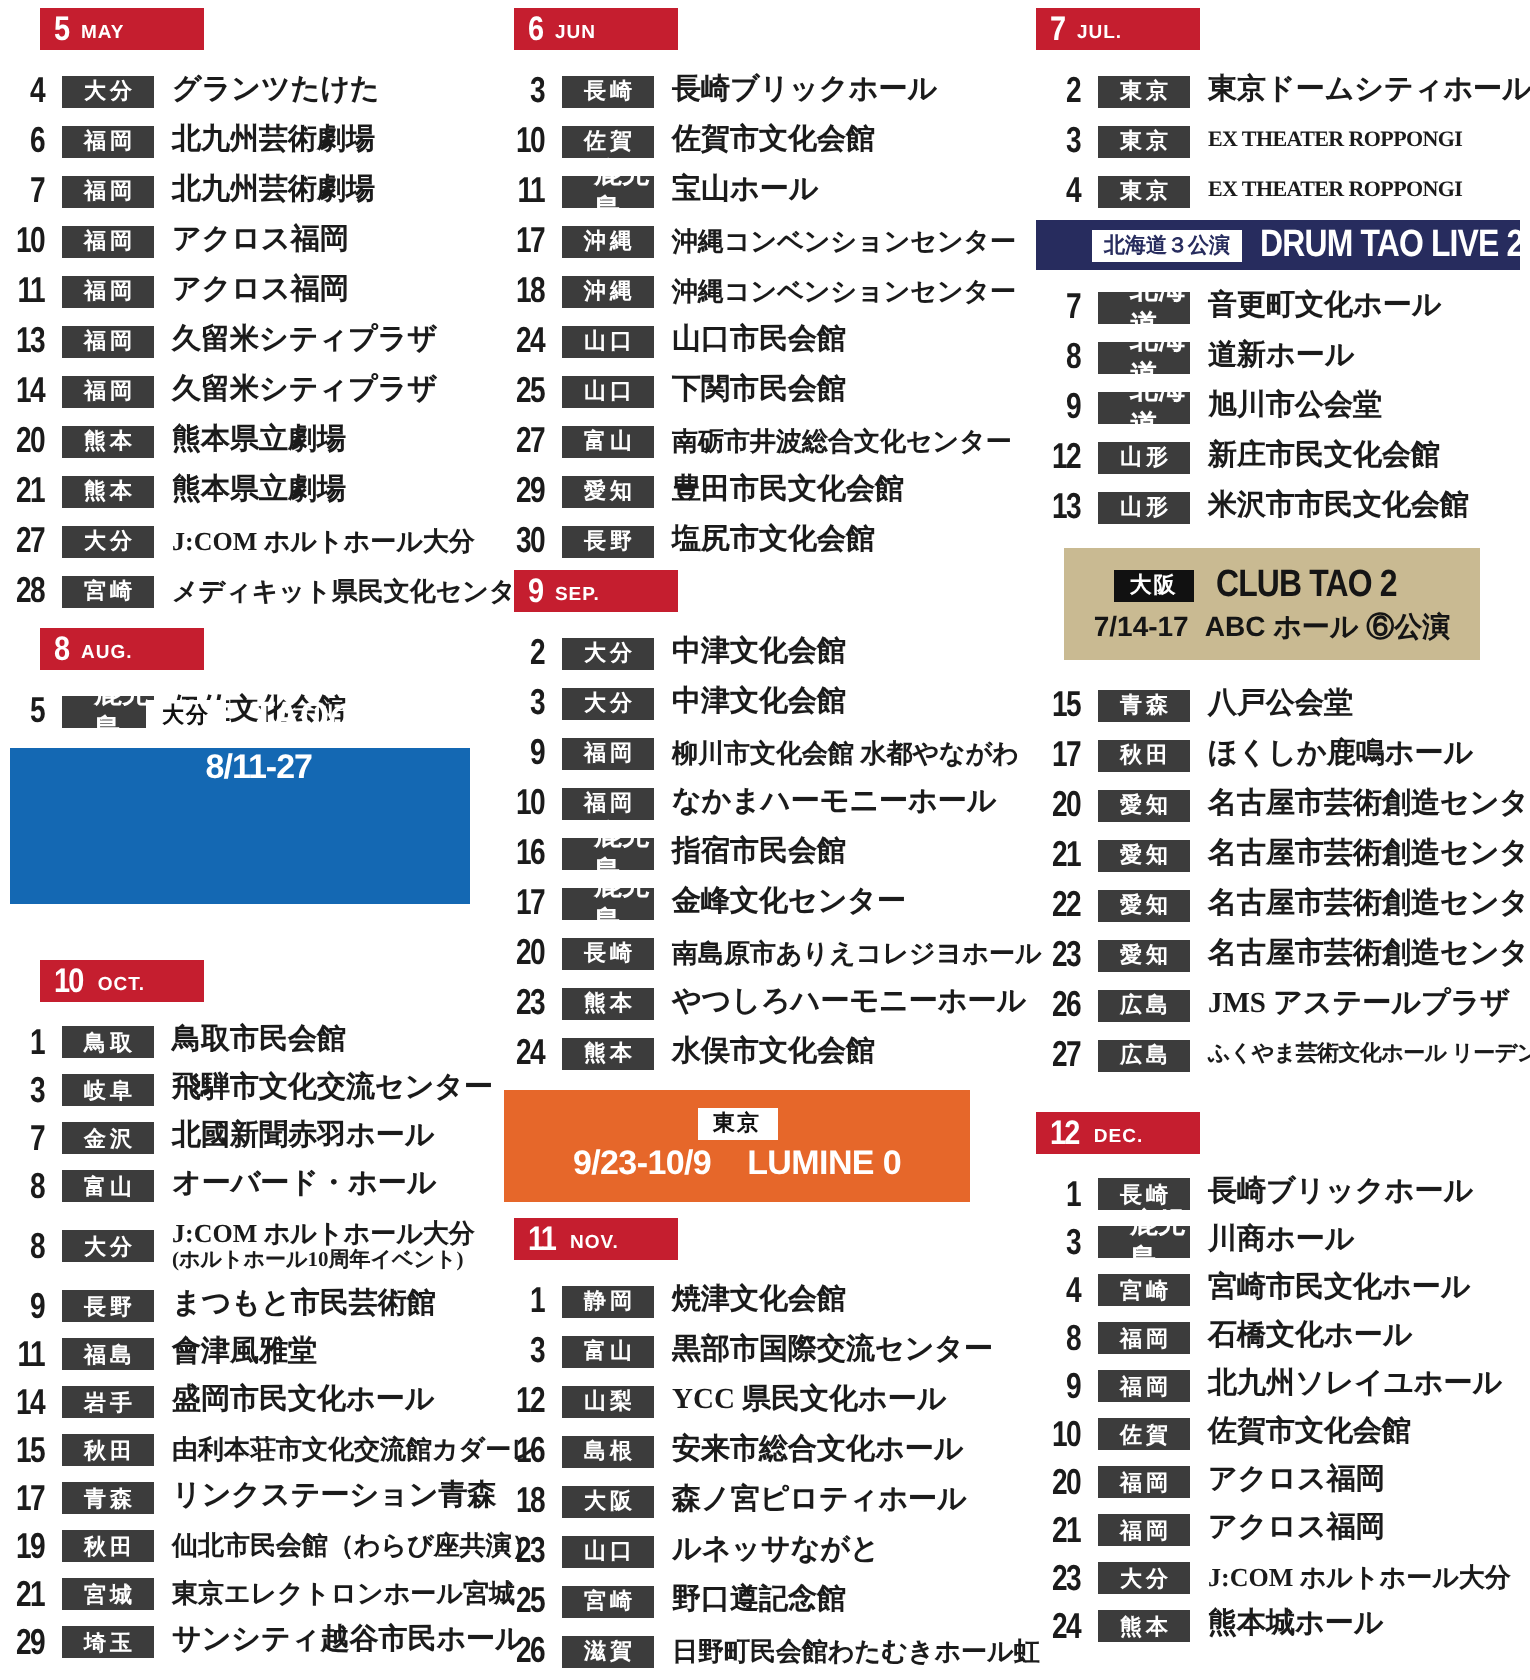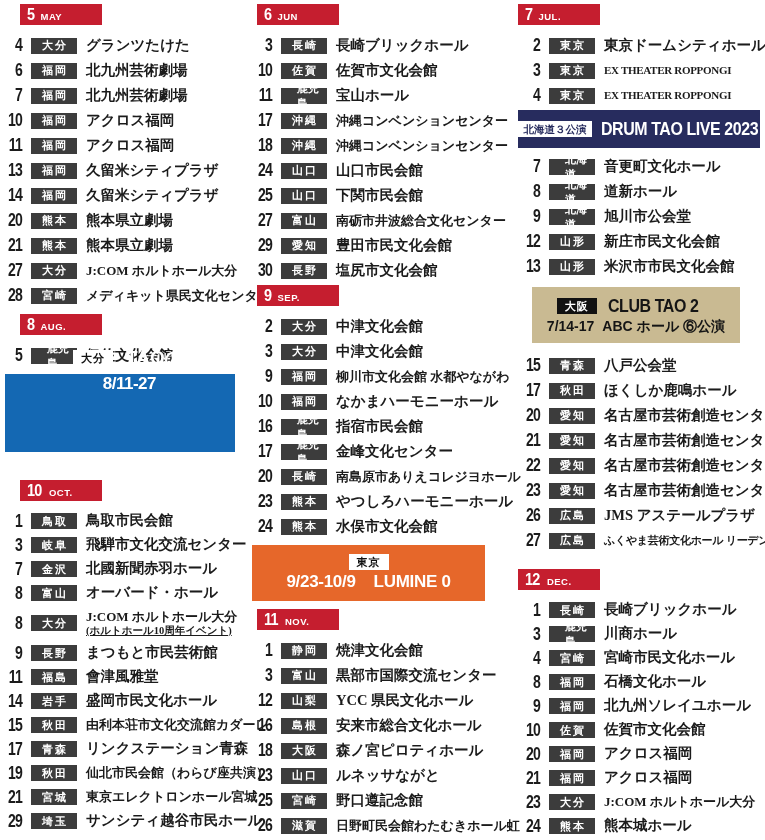--- a/index.html
+++ b/index.html
@@ -22,46 +22,46 @@
   .mh-num{font-size:17px;font-weight:bold;transform:scaleX(.85);transform-origin:0 50%;letter-spacing:-1px;}
   .mh-abbr{font-size:9.5px;font-weight:bold;letter-spacing:.5px;padding-top:3px;text-align:center;}
 
   
   .events{list-style:none;margin:0;padding:0;}
   .row{display:grid;grid-template-columns:22px 46px auto;column-gap:9px;align-items:center;height:var(--rh,25px);}
   .row-note{height:calc(var(--rh,25px) + 12px);}
   .day{justify-self:end;font-size:18px;font-weight:bold;transform:scaleX(.78);transform-origin:100% 50%;letter-spacing:-1px;}
   .badge{background:var(--badge);color:#fff;font-size:11px;font-weight:bold;height:16px;
          display:flex;align-items:center;justify-content:center;letter-spacing:2px;padding-left:2px;}
-  .badge.wide{font-size:11px;letter-spacing:0;padding-left:16px;}
+  .badge.wide{font-size:14px;letter-spacing:0;padding-left:16px;}
   .vcell{display:flex;flex-direction:column;justify-content:center;line-height:1.05;}
   .venue{font-family:"Liberation Serif","DejaVu Serif",serif;font-weight:bold;font-size:14.5px;white-space:nowrap;}
   .venue.v-s{font-size:13px;}
   .venue.v-xs{font-size:11px;letter-spacing:-.3px;}
-  .note{font-family:"Liberation Serif","DejaVu Serif",serif;font-weight:bold;font-size:10.5px;white-space:nowrap;margin-top:1px;text-decoration:underline;}
+  .note{font-family:"Liberation Serif","DejaVu Serif",serif;font-weight:bold;font-size:10.5px;white-space:nowrap;margin-top:1px;}
   .gap{width:100%;}
 
   
   .promo{color:#fff;}
   .pr-badge{font-size:11px;font-weight:bold;padding:1px 8px;letter-spacing:1px;line-height:14px;white-space:nowrap;}
   .pr-title{font-weight:bold;white-space:nowrap;}
   .cond{transform:scaleX(.84);transform-origin:0 50%;display:inline-block;letter-spacing:-.5px;}
 
   .promo-blue{background:var(--blue);width:230px;height:78px;margin:6px 0 0 5px;
               display:flex;flex-direction:column;justify-content:center;padding:4px 8px 6px 10px;}
   .promo-blue .pr-line1{display:flex;align-items:center;gap:13px;margin-left:58px;}
   .promo-blue .pr-badge{background:#fff;color:#111;}
   .promo-blue .pr-title{font-size:19px;}
   .promo-blue .pr-line2{display:flex;align-items:center;gap:24px;margin-top:3px;flex-direction:column;}
   .promo-blue .pr-date{font-size:17px;font-weight:bold;min-width:70px;text-align:right;letter-spacing:-.5px;}
   .pb-stack{display:flex;flex-direction:column;line-height:1.15;margin-top:43px;}
   .promo-blue .pr-venue{font-size:15.5px;font-weight:bold;}
   .promo-blue .pr-sub{font-size:12px;font-weight:bold;}
 
-  .promo-navy{background:var(--navy);width:242px;height:38px;margin:2px 0 6px 0;display:flex;align-items:center;justify-content:center;}
+  .promo-navy{background:var(--navy);width:242px;height:25px;margin:2px 0 6px 0;display:flex;align-items:center;}
   .promo-navy .pr-line1{display:flex;align-items:center;gap:9px;margin-left:28px;}
   .promo-navy .pr-badge{background:#fff;color:var(--navy);font-size:10.5px;letter-spacing:0;padding:1px 6px;}
   .promo-navy .pr-title{font-size:19px;}
 
   .promo-orange{background:var(--orange);width:233px;height:56px;margin:6px 0 0 2px;
                 display:flex;flex-direction:column;justify-content:center;gap:2px;}
   .promo-orange .pr-line1{display:flex;align-items:center;justify-content:center;gap:11px;}
   .promo-orange .pr-badge{background:#fff;color:#111;}
   .promo-orange .pr-title{font-size:17.5px;}
   .promo-orange .pr-line2{display:flex;justify-content:center;gap:18px;font-weight:bold;font-size:17px;letter-spacing:-.3px;}

